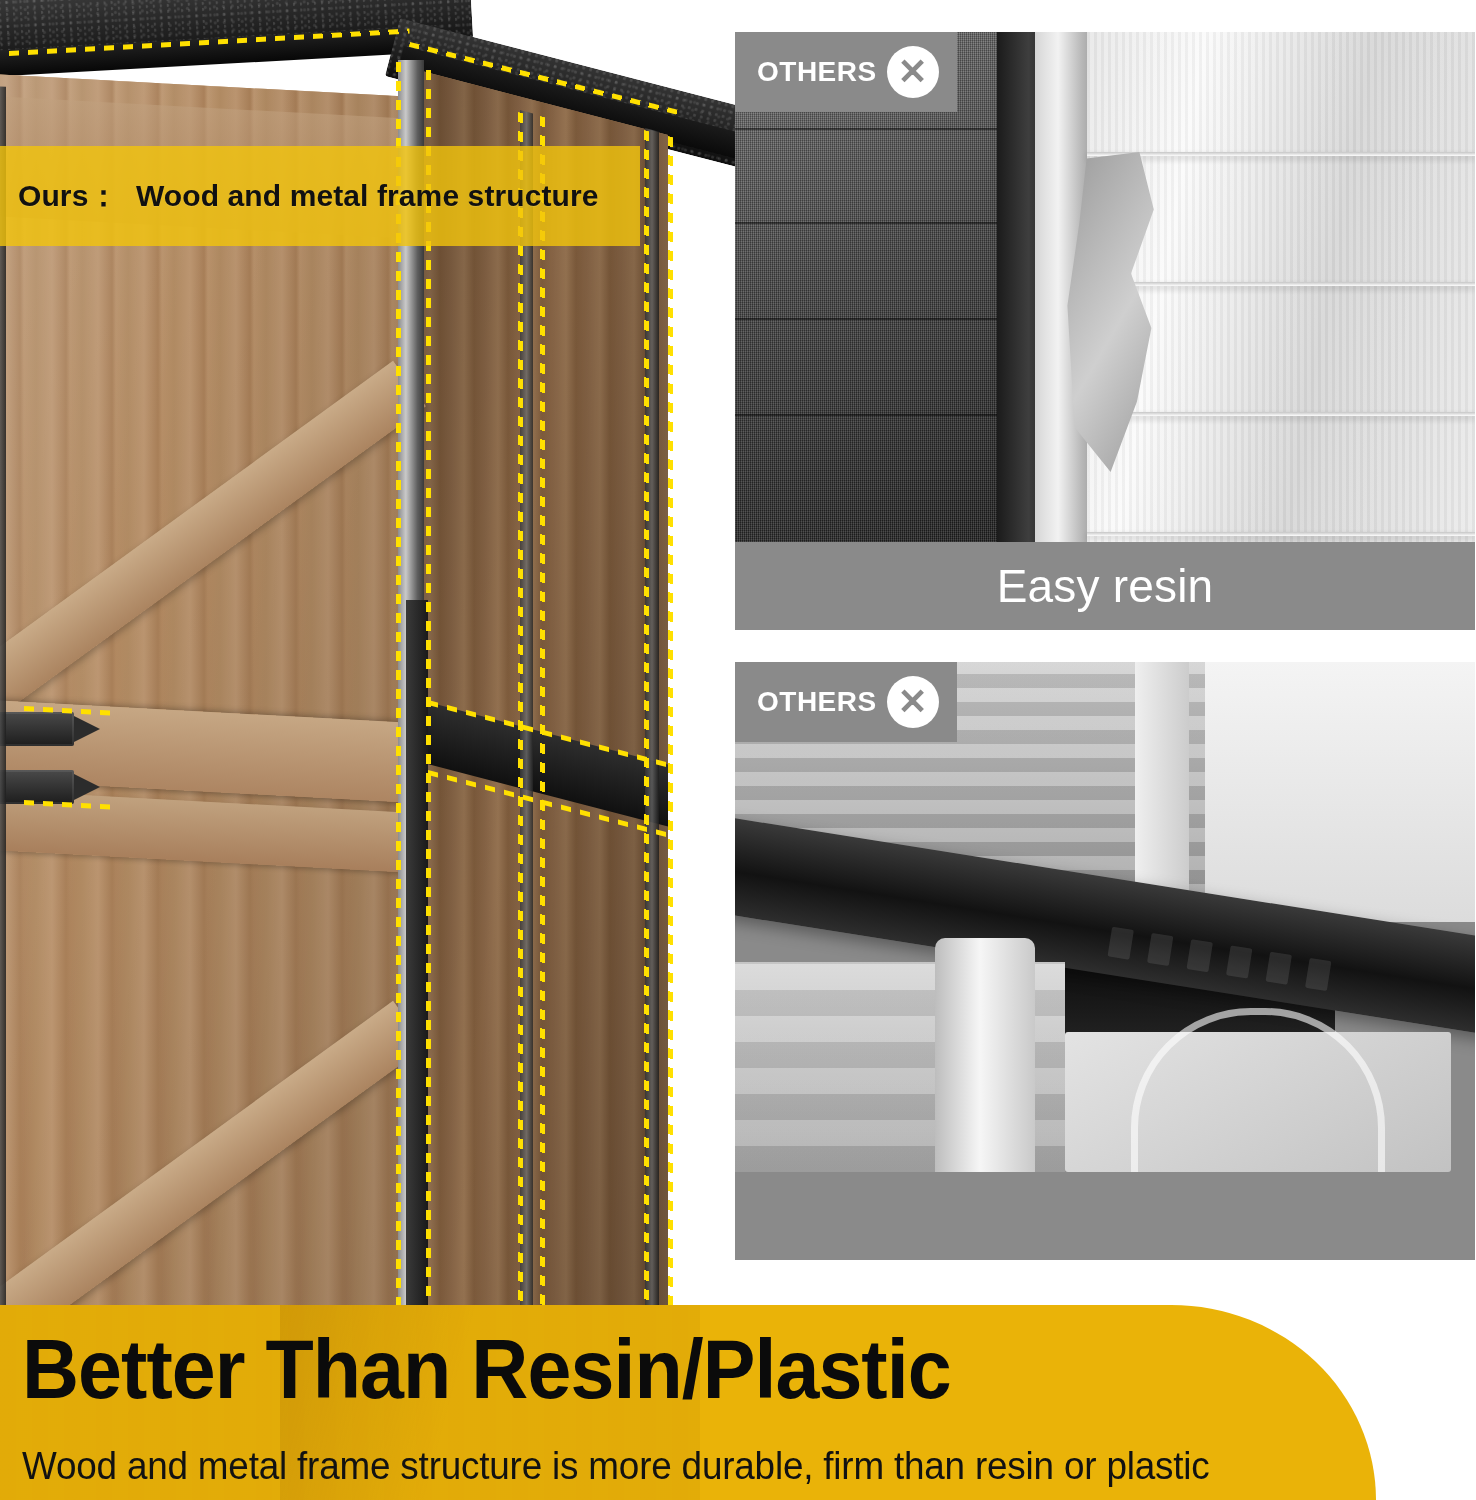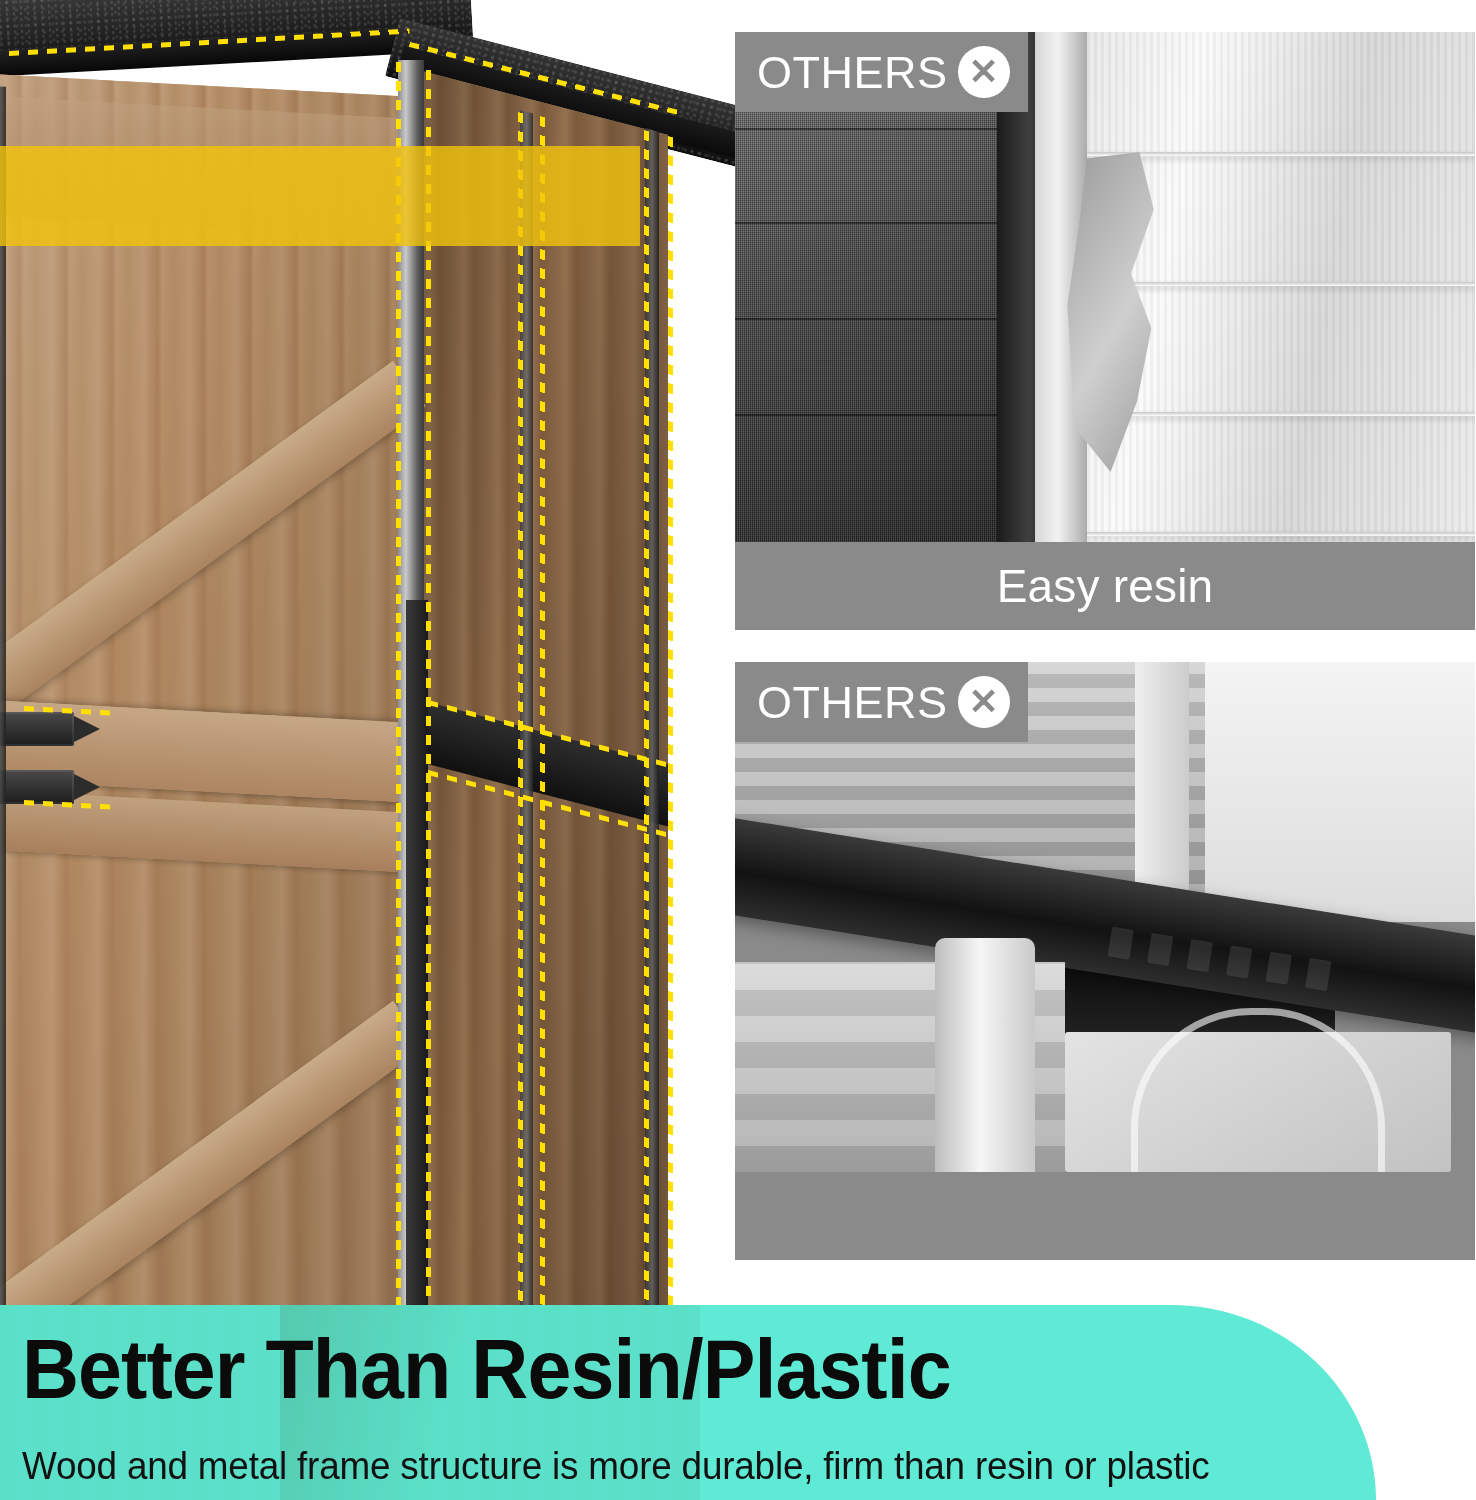--- a/index.html
+++ b/index.html
@@ -286,38 +286,38 @@
 
   
   .badge{
     position:absolute; left:0; top:0;
     background:#8a8a8a; color:#fff;
     display:flex; align-items:center; gap:10px;
     padding:14px 18px 14px 22px;
     z-index:5;
   }
   .badge-text{
-    font-size:45px; font-weight:400; letter-spacing:.5px; line-height:1;
+    font-size:28px; font-weight:700; letter-spacing:.5px; line-height:1;
   }
   .badge-x{
     width:52px; height:52px; border-radius:50%; background:#fff;
     display:flex; align-items:center; justify-content:center;
     color:#8a8a8a; font-size:36px; font-weight:700; line-height:1;
   }
   .caption{
     position:absolute; left:0; right:0; bottom:0; height:88px;
     background:#8a8a8a; color:#fff;
     display:flex; align-items:center; justify-content:center;
     font-size:46px; font-weight:400; letter-spacing:.2px;
   }
 
   
   .banner{
     position:absolute; left:0; top:1305px; width:1376px; height:195px;
-    background:#5eead4;
+    background:#eab308;
     border-top-right-radius:210px 200px;
     overflow:hidden;
   }
   .banner-inner{ position:relative; width:100%; height:100%; }
   .headline{
     position:absolute; left:22px; top:22px;
     font-size:84px; font-weight:700; color:#0b0b0b;
     letter-spacing:-1px; line-height:1; white-space:nowrap;
     font-stretch:condensed;
     transform:scaleX(.94); transform-origin:left top;
@@ -381,20 +381,23 @@
     <div class="dash-line v" style="left:644px; top:130px; height:1238px; transform:skewY(14.6deg); transform-origin:left top;"></div>
     <div class="dash-line v" style="left:668px; top:136px; height:1232px; transform:skewY(14.6deg); transform-origin:left top;"></div>
     <div class="dash-line" style="left:428px; top:700px; width:242px; transform:skewY(14.6deg) ; transform-origin:left top;"></div>
     <div class="dash-line" style="left:428px; top:770px; width:242px; transform:skewY(14.6deg); transform-origin:left top;"></div>
     <div class="dash-line" style="left:24px; top:706px; width:86px; transform:skewY(3deg); transform-origin:left top;"></div>
     <div class="dash-line" style="left:24px; top:800px; width:86px; transform:skewY(3deg); transform-origin:left top;"></div>
     <div class="dash-line" style="left:0px; top:1386px; width:420px; transform:skewY(3deg); transform-origin:left top;"></div>
     <div class="dash-line" style="left:424px; top:1390px; width:250px; transform:skewY(14.4deg); transform-origin:left top;"></div>
 
     <div class="callout">
+      <div class="callout-row">
+        <span class="key">Ours：</span><span>Wood and metal frame structure</span>
+      </div>
     </div>
   </div>
 
   <div class="panel panel-a">
     <div class="panel-photo">
       <div class="pa-screen">
         <i style="top:96px"></i>
           <i style="top:190px"></i>
           <i style="top:286px"></i>
           <i style="top:382px"></i>

